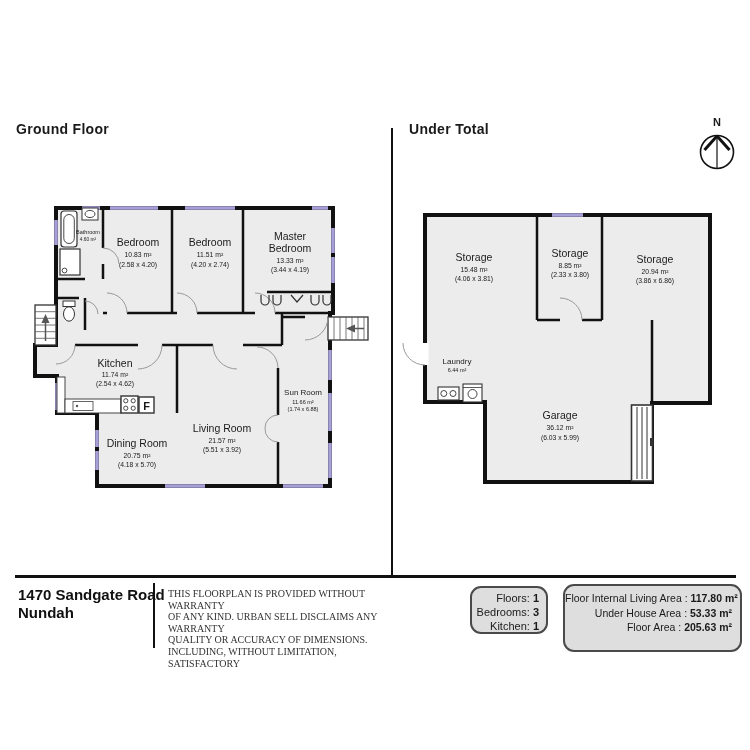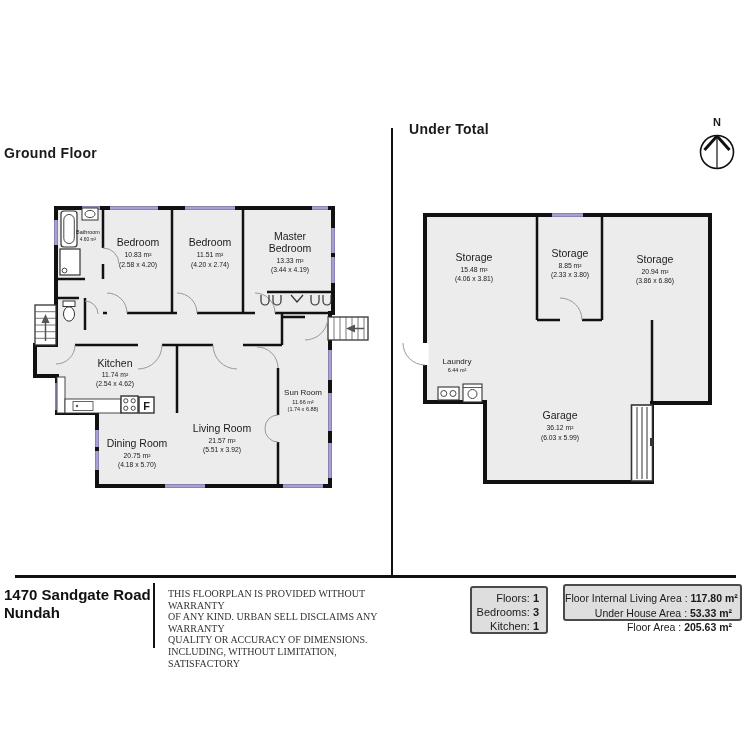--- a/index.html
+++ b/index.html
@@ -3,38 +3,38 @@
 <meta charset="utf-8">
 <style>
   html,body{margin:0;padding:0;background:#fff;}
   .canvas{position:relative;width:750px;height:750px;background:#ffffff;
           font-family:"Liberation Sans",sans-serif;overflow:hidden;color:#1a1a1a;}
   .abs{position:absolute;}
   .plan-title{font-weight:bold;font-size:14px;letter-spacing:.3px;color:#1a1a1a;}
   .divider{background:#111;}
   .address{font-weight:bold;font-size:15px;line-height:17.5px;color:#111;}
   .disclaimer{font-size:10px;line-height:11.6px;color:#333;letter-spacing:0;font-family:Liberation Serif, serif;}
-  .statbox{box-sizing:border-box;background:#dedede;border:2px solid #4a4a4a;border-radius:3px;
+  .statbox{box-sizing:border-box;background:#dedede;border:2px solid #4a4a4a;border-radius:11px;
            text-align:right;color:#1a1a1a;}
   .statbox .row{white-space:nowrap;}
   .statbox b{font-weight:bold;}
   svg text{font-family:"Liberation Sans",sans-serif;fill:#1a1a1a;}
   .rname{font-size:10.5px;}
   .rsub{font-size:6.8px;}
   .wall{stroke:#111;fill:none;}
   .arc{stroke:#999;stroke-width:1;fill:none;}
   .fix{fill:#fff;stroke:#333;}
   .win{fill:#a7a0d6;}
 </style>
 </head>
 <body>
 
 <div class="canvas">
 
-  <div class="abs plan-title" style="left:4px;top:121px;margin-top:24px;">Ground Floor</div>
+  <div class="abs plan-title" style="left:16px;top:121px;">Ground Floor</div>
   <div class="abs plan-title" style="left:409px;top:121px;">Under Total</div>
 
   <svg class="abs" style="left:696px;top:114px;" width="42" height="64" viewBox="0 0 42 64">
     <text x="21" y="12" text-anchor="middle" style="font-size:11px;font-weight:bold;">N</text>
     <circle cx="21" cy="38" r="16.5" fill="none" stroke="#111" stroke-width="1.6"></circle>
     <line x1="21" y1="22" x2="21" y2="54" stroke="#111" stroke-width="1.2"></line>
     <path d="M21,22 L8.5,36" stroke="#111" stroke-width="3" fill="none"></path>
     <path d="M21,22 L33.5,36" stroke="#111" stroke-width="3" fill="none"></path>
   </svg>
 
@@ -275,37 +275,37 @@
         <text x="62" y="177" style="font-size:5.5px;">6.44 m²</text>
       </g>
       <g>
         <text x="165" y="224" class="rname">Garage</text>
         <text x="165" y="235" class="rsub">36.12 m²</text>
         <text x="165" y="244.5" class="rsub">(6.03 x 5.99)</text>
       </g>
     </g>
   </svg>
 
-  <div class="abs address" style="left:4px;top:586px;">
+  <div class="abs address" style="left:18px;top:586px;">
     <div>1470 Sandgate Road</div>
     <div>Nundah</div>
   </div>
 
   <div class="abs disclaimer" style="left:168px;top:588px;width:232px;">
     <div>THIS FLOORPLAN IS PROVIDED WITHOUT WARRANTY</div>
     <div>OF ANY KIND. URBAN SELL DISCLAIMS ANY WARRANTY</div>
     <div>QUALITY OR ACCURACY OF DIMENSIONS.</div>
     <div>INCLUDING, WITHOUT LIMITATION, SATISFACTORY</div>
   </div>
 
   <div class="abs statbox" style="left:470px;top:586px;width:78px;height:48px;padding:4px 7px 0 0;font-size:11px;line-height:13.8px;">
     <div class="row"><span>Floors:</span> <b>1</b></div>
     <div class="row"><span>Bedrooms:</span> <b>3</b></div>
     <div class="row"><span>Kitchen:</span> <b>1</b></div>
   </div>
 
-  <div class="abs statbox" style="left:563px;top:584px;width:179px;height:37px;padding:5px 8px 0 0;font-size:10.5px;line-height:14.5px;">
+  <div class="abs statbox" style="left:563px;top:584px;width:179px;height:68px;padding:5px 8px 0 0;font-size:10.5px;line-height:14.5px;">
     <div class="row"><span>Floor Internal Living Area :</span> <b>117.80 m²</b></div>
     <div class="row"><span>Under House Area :</span> <b>53.33 m²</b></div>
     <div class="row"><span>Floor Area :</span> <b>205.63 m²</b></div>
   </div>
 
 </div>
 
 </body></html>

